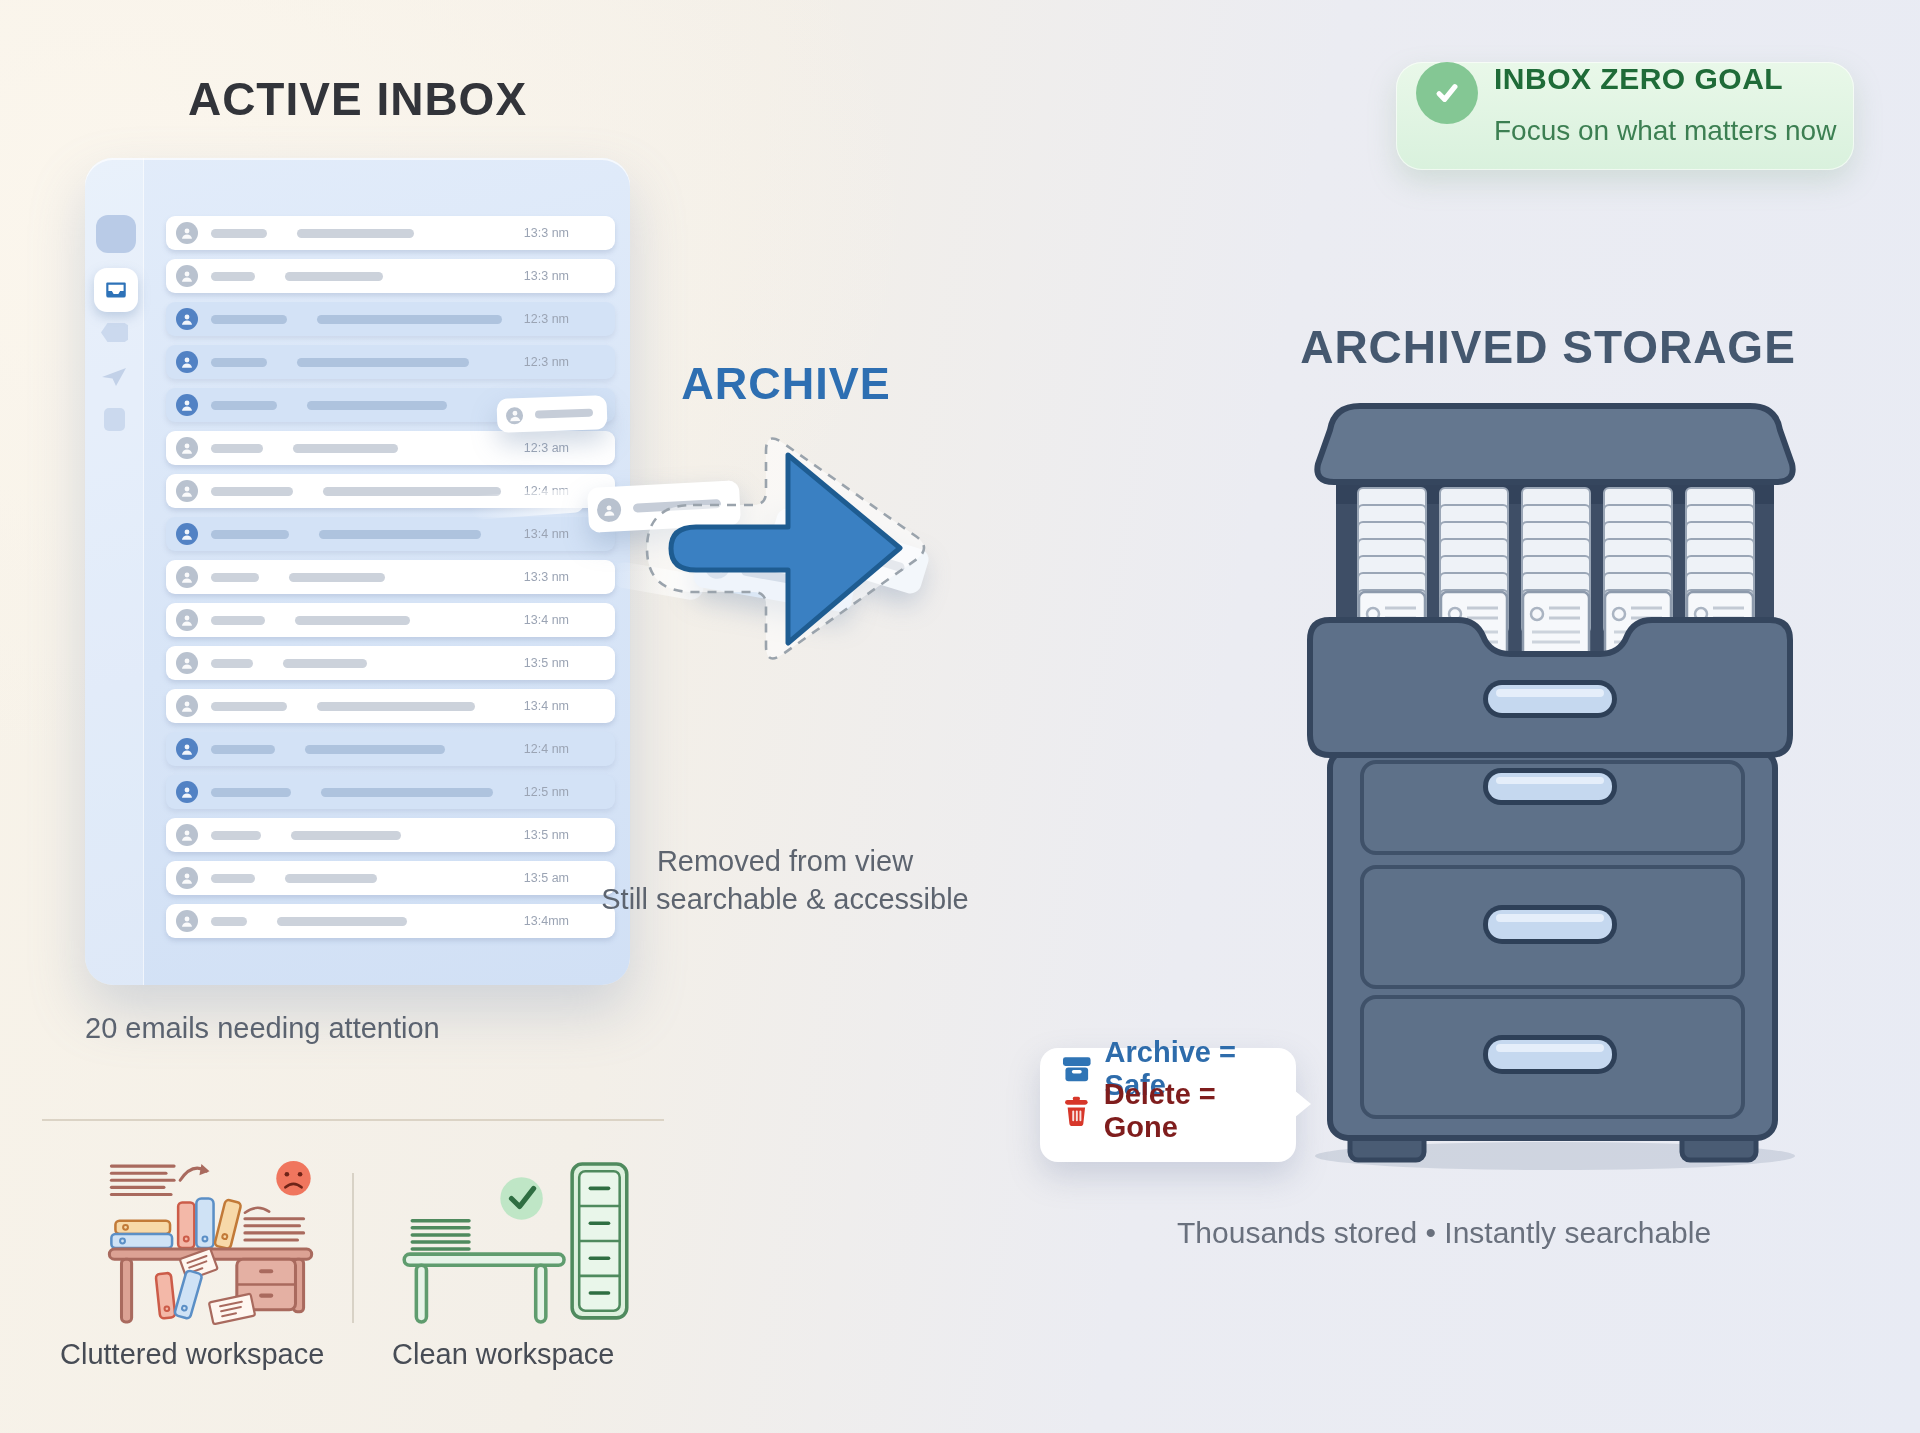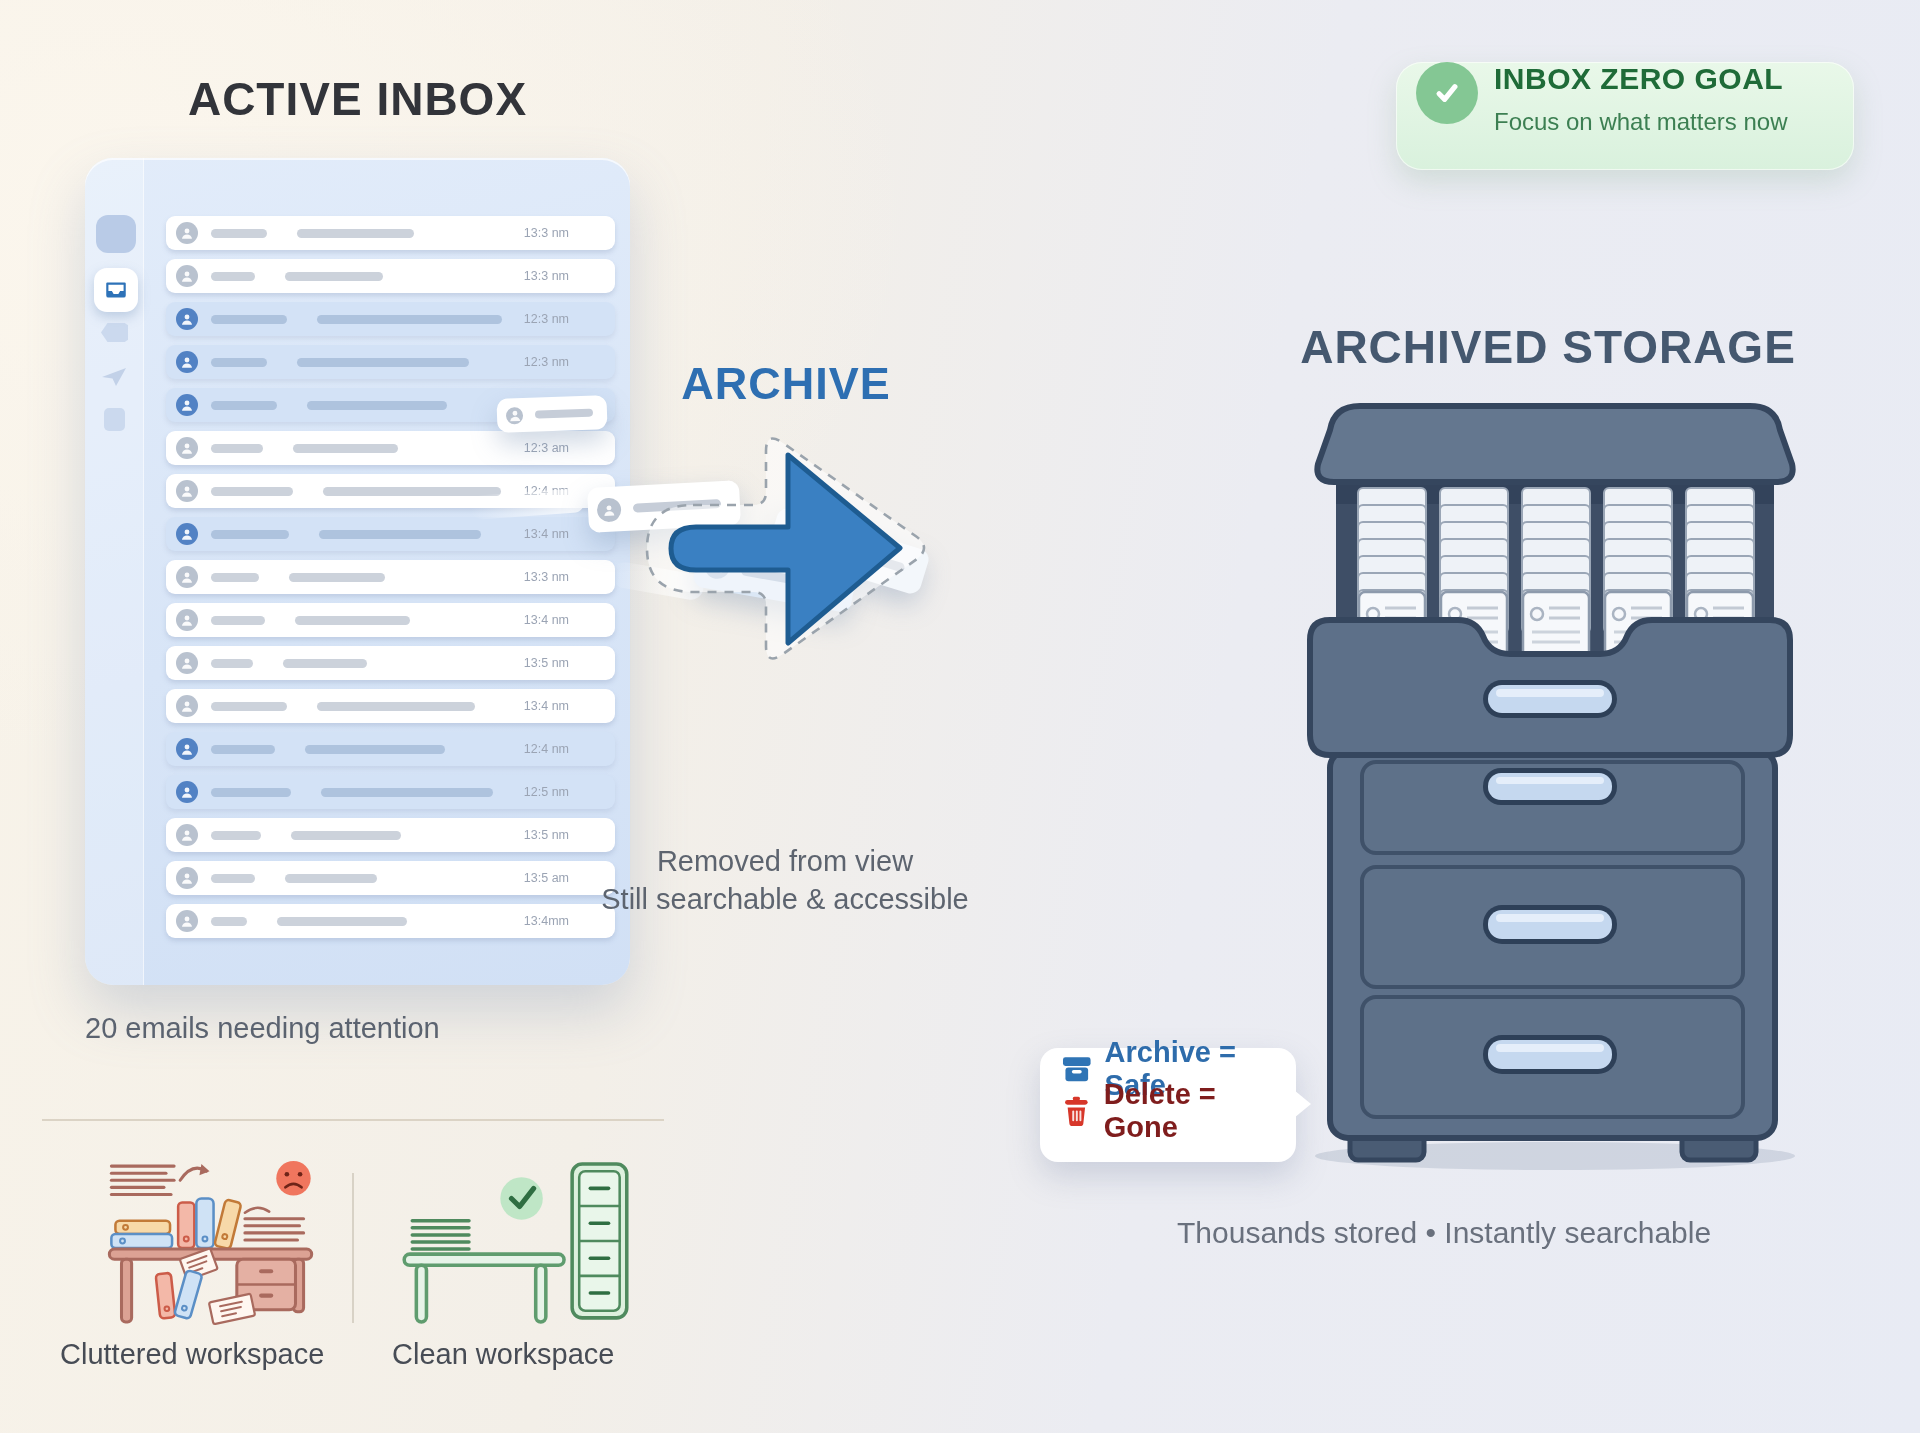--- a/index.html
+++ b/index.html
@@ -67,21 +67,21 @@
   .fcard3 .bar{background:#9fb4cf;}
   
   .badge{left:1396px;top:62px;width:458px;height:108px;border-radius:26px;
     background:linear-gradient(180deg,#e9f8e9,#d9f1dd);
     box-shadow:0 12px 28px rgba(130,170,140,.25), inset 0 0 0 1px rgba(255,255,255,.6);
     display:flex;}
   .badge-circle{width:62px;height:62px;border-radius:50%;background:#84c794;margin-left:20px;
     display:flex;align-items:center;justify-content:center;flex:0 0 auto;}
   .badge-text{margin-left:16px;}
   .badge-title{font-size:30px;font-weight:700;color:#1f6b38;letter-spacing:.5px;}
-  .badge-sub{font-size:24px;color:#3c7f52;margin-top:12px;}
+  .badge-sub{font-size:28px;color:#3c7f52;margin-top:19px;}
   
   .callout{left:1040px;top:1048px;width:256px;height:114px;background:#fff;border-radius:18px;
     box-shadow:0 14px 32px rgba(125,140,170,.30);padding:0;}
   .callout-tail{position:absolute;right:-15px;top:42px;width:0;height:0;
     border-top:14px solid transparent;border-bottom:14px solid transparent;border-left:17px solid #fff;}
   .legend-row{display:flex;align-items:center;height:42px;margin:0 0 0 22px;}
   .legend-row:first-child{margin-top:14px;}
   .legend-label{font-size:29px;font-weight:700;margin-left:13px;}
   .legend-archive{color:#2e6cab;}
   .legend-delete{color:#7f1d1d;}

